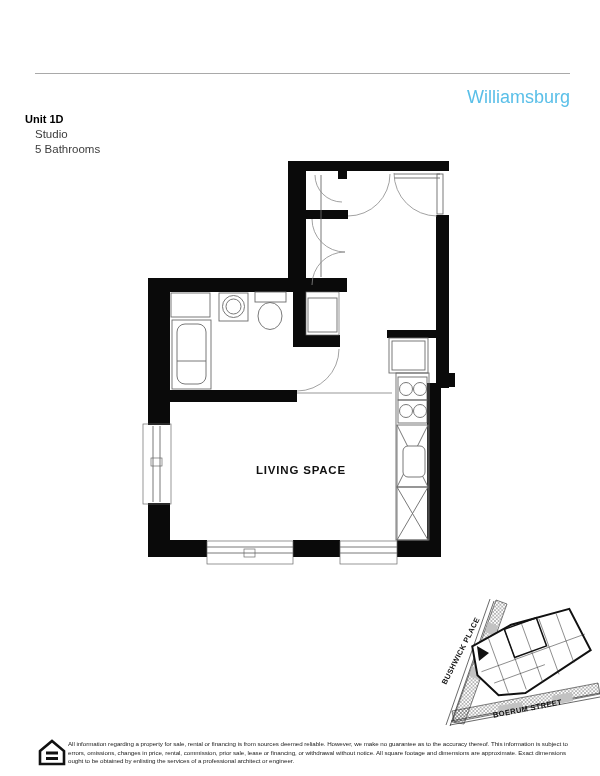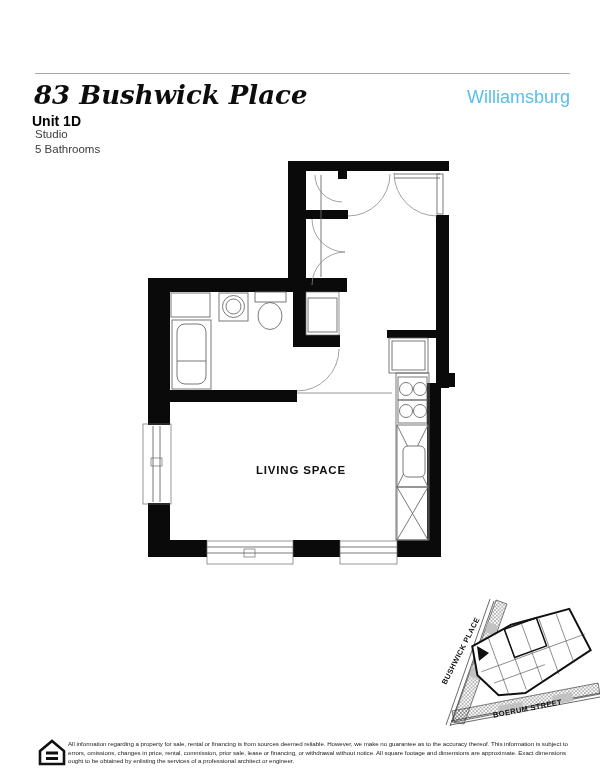--- a/index.html
+++ b/index.html
@@ -3,39 +3,38 @@
 <meta charset="utf-8">
 <style>
   html,body{margin:0;padding:0;}
   body{width:600px;height:776px;background:#ffffff;position:relative;overflow:hidden;
        font-family:"Liberation Sans", sans-serif;}
   .page{position:absolute;inset:0;}
   .rule{position:absolute;left:35px;top:73px;width:535px;height:1px;background:#a9a9a9;}
   .address{position:absolute;left:34px;top:80px;font-family:"DejaVu Serif", serif;
            font-style:italic;font-weight:bold;font-size:26px;color:#0d0d0d;letter-spacing:0px;}
   .neighborhood{position:absolute;right:30px;top:87px;font-size:18px;color:#59bfe8;}
-  .unit{position:absolute;left:32px;top:113px;font-size:14px;font-weight:bold;color:#000;}
+  .unit{position:absolute;left:25px;top:113px;font-size:11px;font-weight:bold;color:#000;}
   .subline{position:absolute;left:35px;font-size:11.5px;color:#3c3c3c;}
   .studio{top:128px;}
   .baths{top:143px;}
   .plan-svg{position:absolute;left:130px;top:150px;}
   .map-svg{position:absolute;left:413px;top:589px;}
   .footer{position:absolute;left:0;top:736px;width:600px;}
   .eh-icon{position:absolute;left:38px;top:3px;}
   .disclaimer{position:absolute;left:68px;top:4px;color:#1c1c1c;font-size:6.2px;
               line-height:8.6px;letter-spacing:-0.05px;white-space:nowrap;}
   text{font-family:"Liberation Sans", sans-serif;}
 </style>
 </head>
 <body>
 
 <div class="page">
 
   <div class="rule"></div>
-  <div class="address">83 Bushwick Place</div>
   <div class="neighborhood">Williamsburg</div>
   <div class="unit">Unit 1D</div>
   <div class="subline studio">Studio</div>
   <div class="subline baths">5 Bathrooms</div>
 
   <svg class="plan-svg" width="335" height="432" viewBox="130 150 335 432">
 
     <g fill="#0a0a0a">
       <rect x="288" y="161" width="18" height="129"></rect>
       <rect x="306" y="161" width="143" height="10"></rect>

